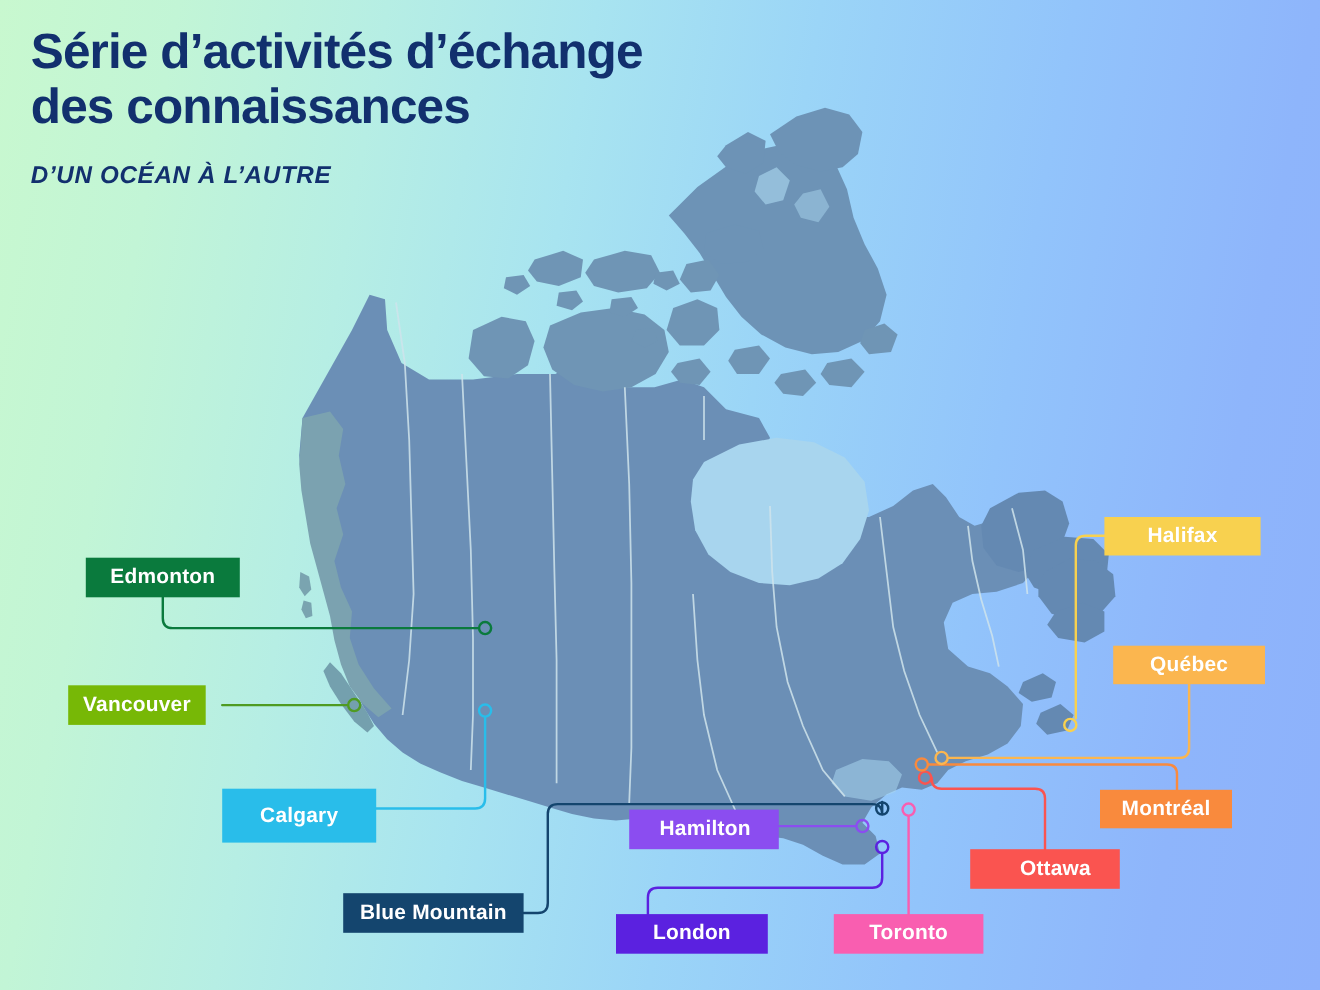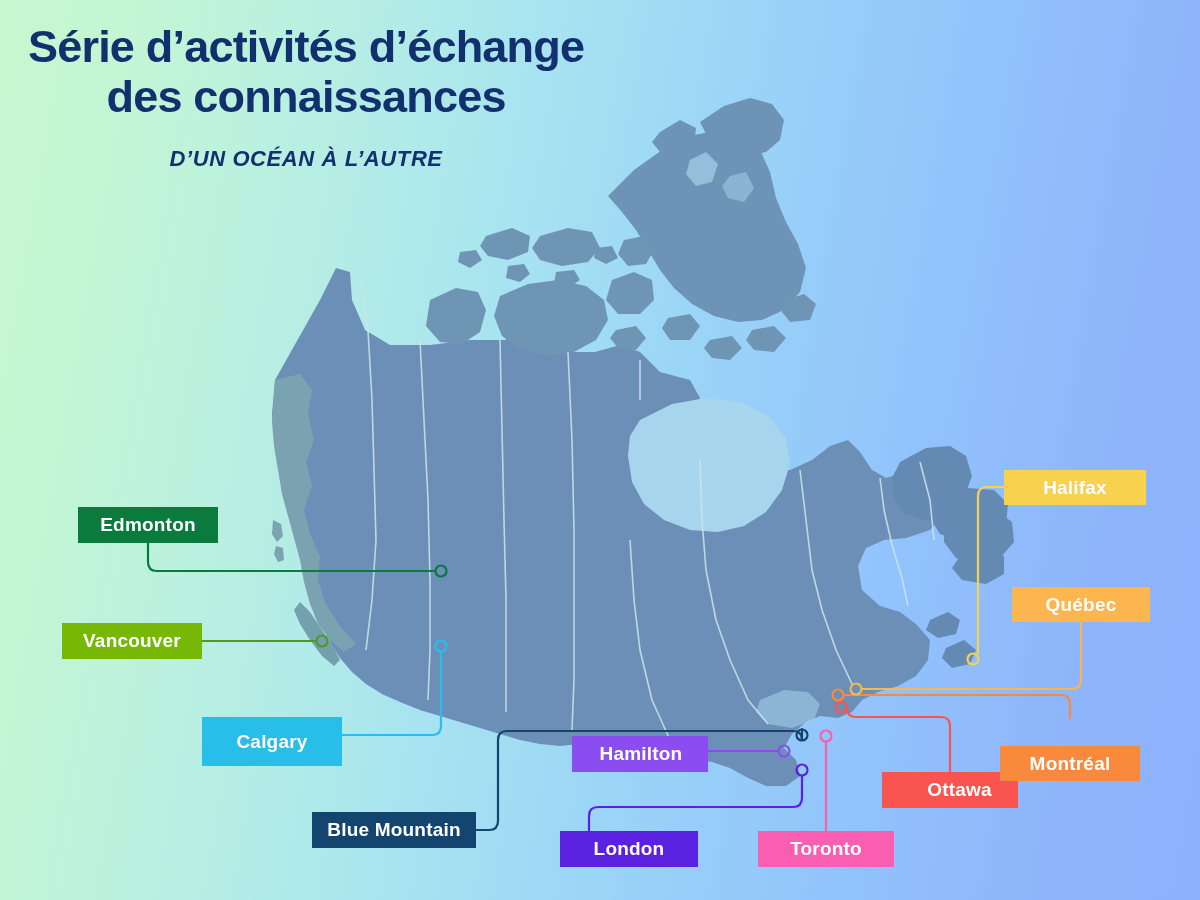--- a/index.html
+++ b/index.html
@@ -8,21 +8,21 @@
     font-family:"Liberation Sans", sans-serif;
     background:#c9f7cf;
   }
   #stage{
     position:relative;width:1200px;height:900px;
     background:linear-gradient(100deg,#c8f8cf 0%,#c2f5d6 12%,#b6eee4 26%,#a8e4f0 40%,#9bd5f7 55%,#92c4fb 72%,#8eb5fb 88%,#8db1fb 100%);
     overflow:hidden;
   }
 
   
-  #titleblock{position:absolute;left:28px;top:22px;z-index:40;text-align:center;}
+  #titleblock{position:absolute;left:28px;top:22px;z-index:40;}
   #title{
     color:#12306e;font-weight:700;font-size:45px;line-height:50px;
     letter-spacing:-0.8px;white-space:pre-line;margin:0;
   }
   #subtitle{
     color:#12306e;font-weight:700;font-style:italic;font-size:22px;
     letter-spacing:0.6px;margin:24px 0 0 0;
   }
 
   
@@ -244,24 +244,24 @@
     </g>
   </svg>
 
   <div id="titleblock">
     <h1 id="title">Série d’activités d’échange
 des connaissances</h1>
     <div id="subtitle">D’UN OCÉAN À L’AUTRE</div>
   </div>
 
   <div class="city-label" style="left:78px;top:507px;width:140px;height:36px;background:#0a7a3d;text-align:right;">Edmonton</div>
-  <div class="city-label" style="left:62px;top:623px;width:140px;height:36px;background:#77b806;">Vancouver</div>
+  <div class="city-label" style="left:62px;top:623px;width:125px;height:36px;background:#77b806;">Vancouver</div>
   <div class="city-label" style="left:202px;top:717px;width:140px;height:49px;background:#29bdea;">Calgary</div>
   <div class="city-label" style="left:312px;top:812px;width:164px;height:36px;background:#14456e;">Blue Mountain</div>
   <div class="city-label" style="left:572px;top:736px;width:136px;height:36px;background:#8b4df0;padding-left:16px;">Hamilton</div>
   <div class="city-label" style="left:520px;top:831px;width:138px;height:36px;background:#5b21e0;margin-left:40px;">London</div>
   <div class="city-label" style="left:758px;top:831px;width:136px;height:36px;background:#f95eb0;">Toronto</div>
   <div class="city-label" style="left:882px;top:772px;width:136px;height:36px;background:#fa5450;padding-left:33px;">Ottawa</div>
-  <div class="city-label" style="left:1000px;top:746px;width:140px;height:35px;background:#f98a3d;">Montréal</div>
+  <div class="city-label" style="left:1000px;top:718px;width:120px;height:35px;background:#f98a3d;">Montréal</div>
   <div class="city-label" style="left:1004px;top:470px;width:142px;height:35px;background:#f8d14f;">Halifax</div>
   <div class="city-label" style="left:1012px;top:587px;width:138px;height:35px;background:#fbb64f;">Québec</div>
 
 </div>
 
 </body></html>

